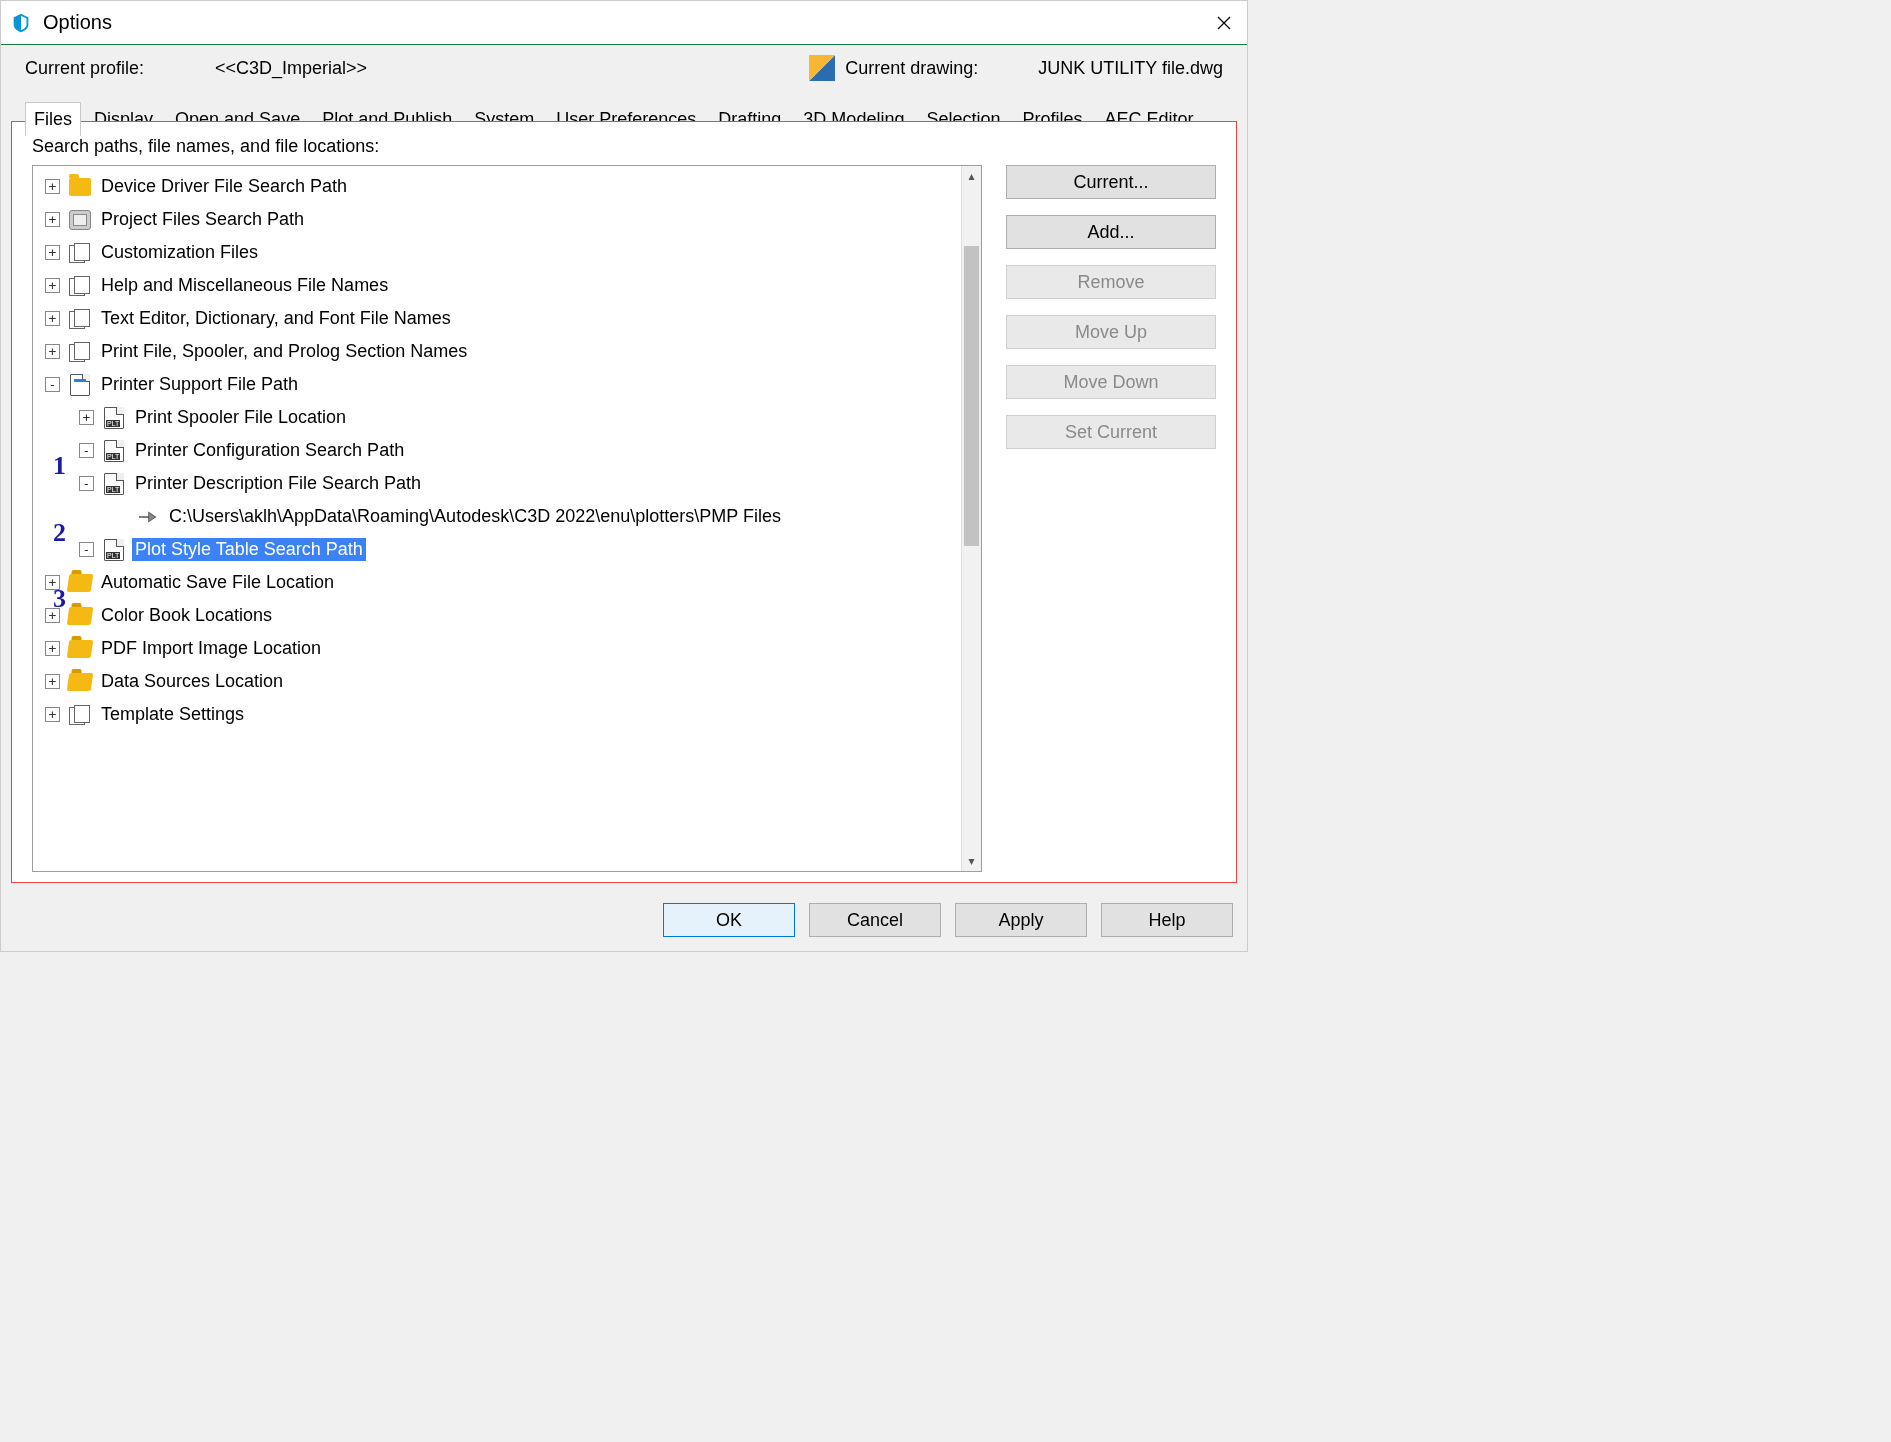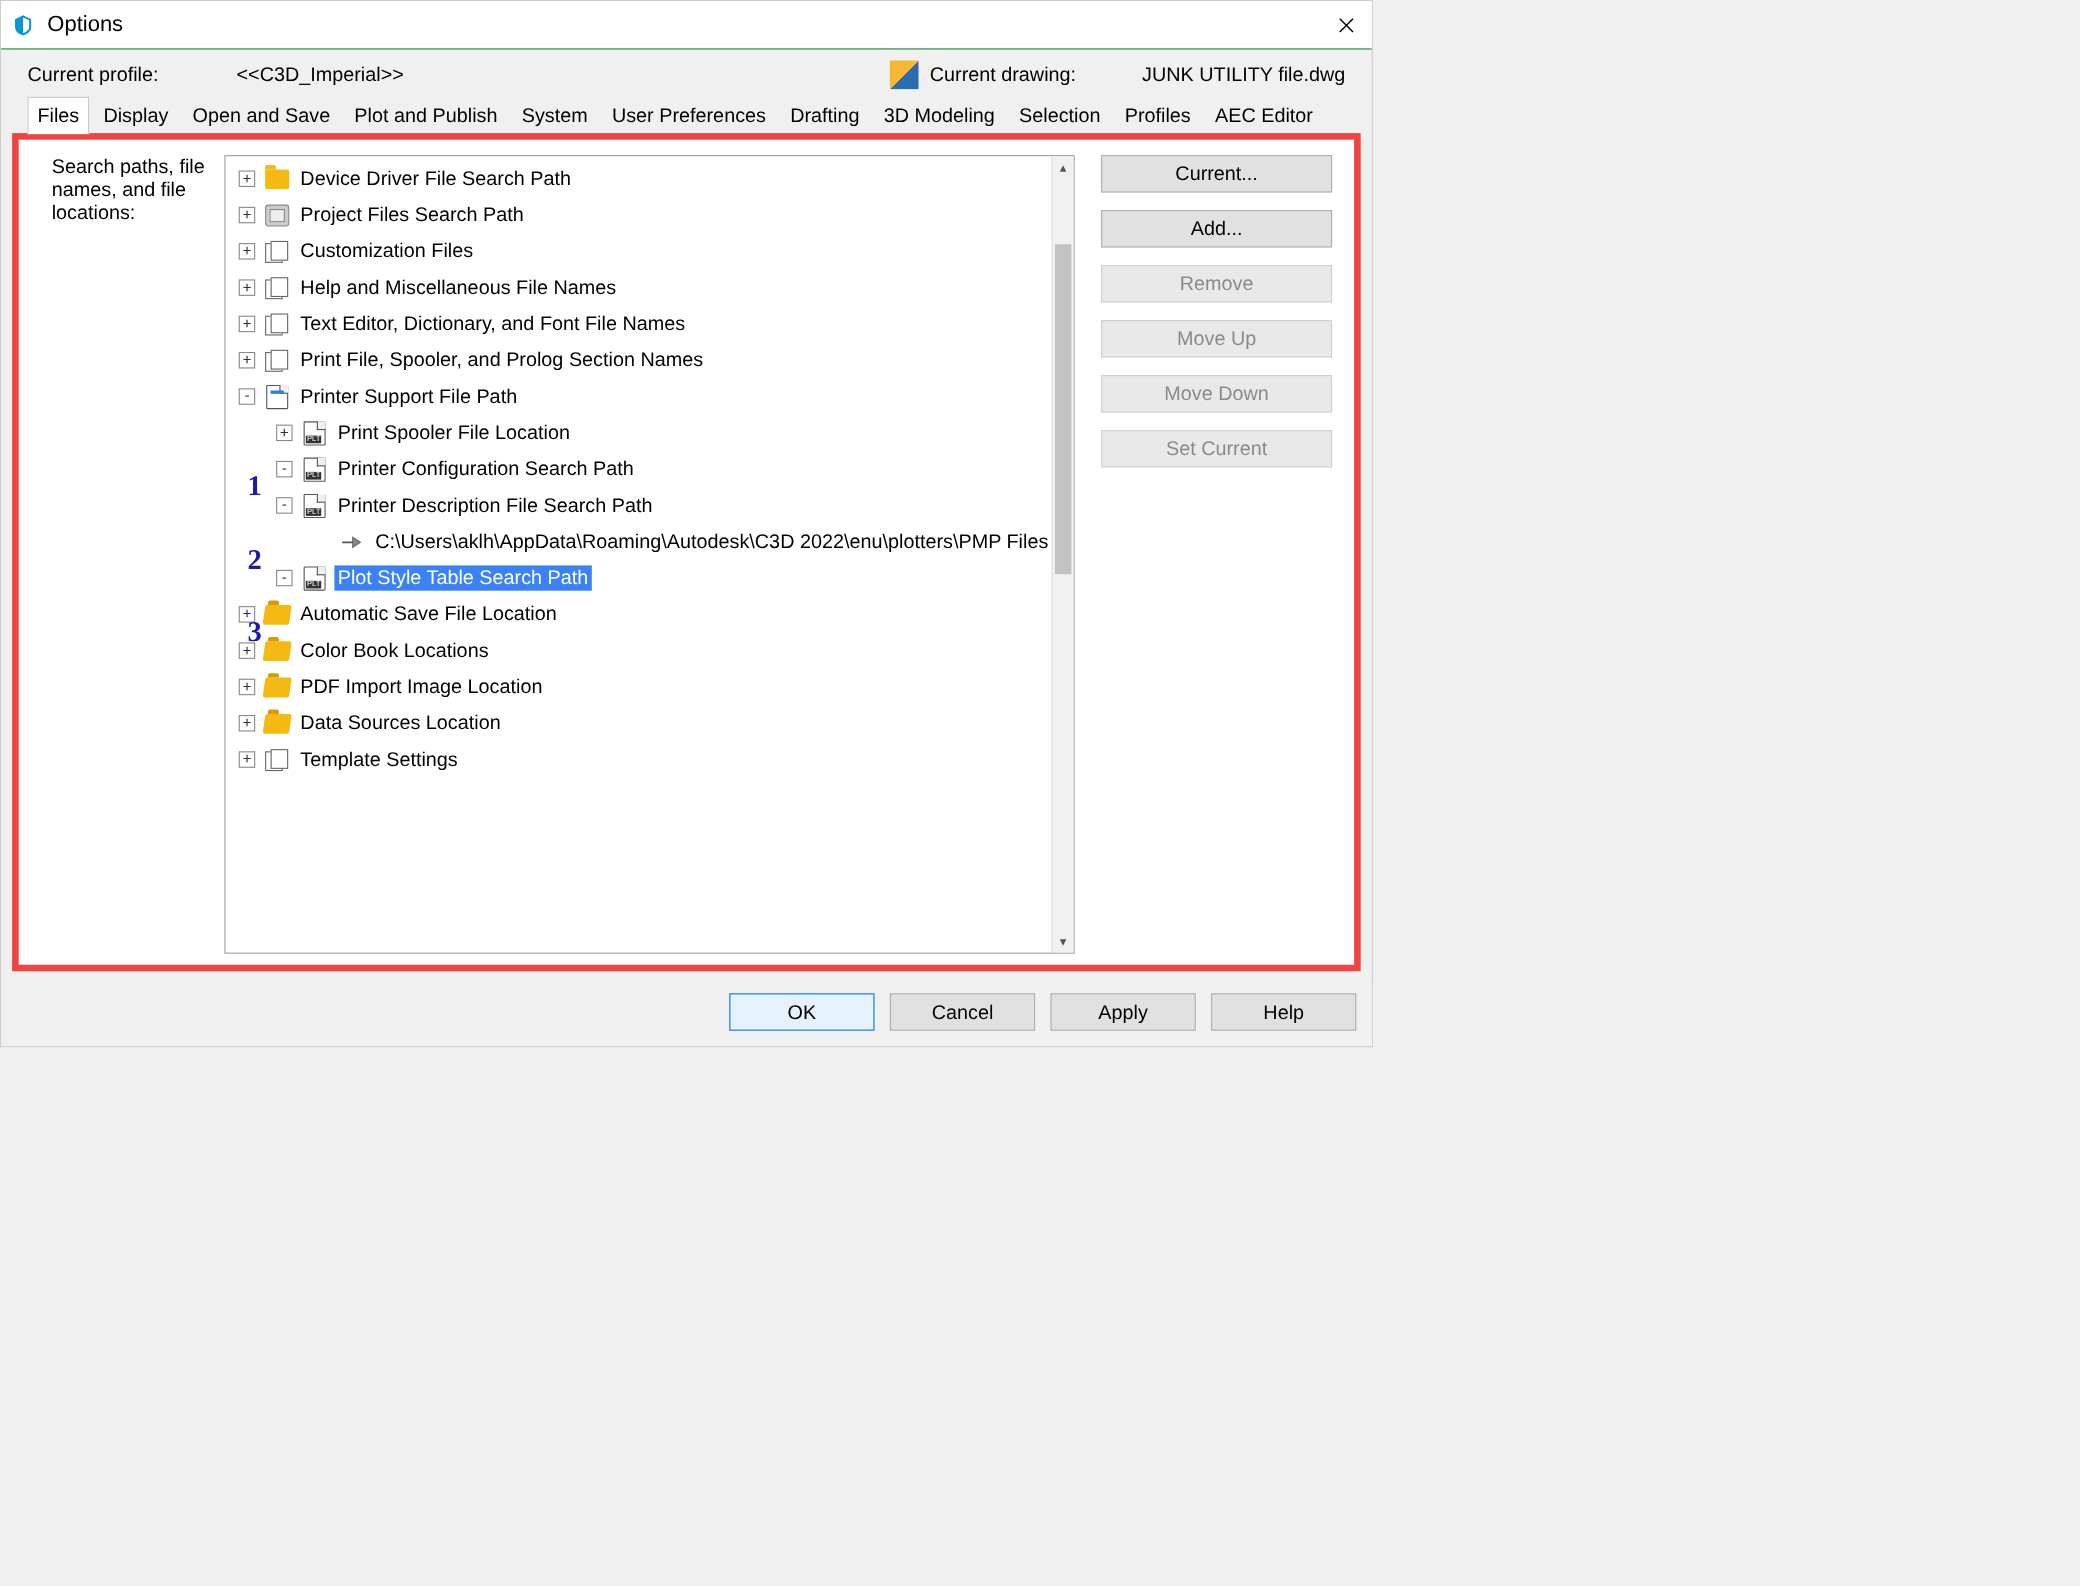--- a/index.html
+++ b/index.html
@@ -68,35 +68,35 @@
     gap: 4px;
   }
   .tab {
     padding: 6px 8px;
     font-size: 18px;
     cursor: pointer;
     background: #f0f0f0;
     border: 1px solid transparent;
     border-bottom: none;
     position: relative;
-    top: 1px;
+    top: 15px;
   }
   .tab.active {
     background: #fff;
     border-color: #c9c9c9;
     z-index: 2;
   }
   .tab-body {
     background: #fff;
-    border: 6px solid #ef4444;
+    border: 1px solid #ef4444;
     margin: 0 10px 10px 10px;
     flex: 1;
-    padding: 14px 20px 10px 30px;
-    display: flex;
-    flex-direction: row;
+    padding: 14px 20px 10px 20px;
+    display: flex;
+    flex-direction: column;
     position: relative;
   }
   .section-label { margin-bottom: 8px; }
   .main-row {
     display: flex;
     flex: 1;
     gap: 24px;
     min-height: 0;
   }
   .tree-wrap {

